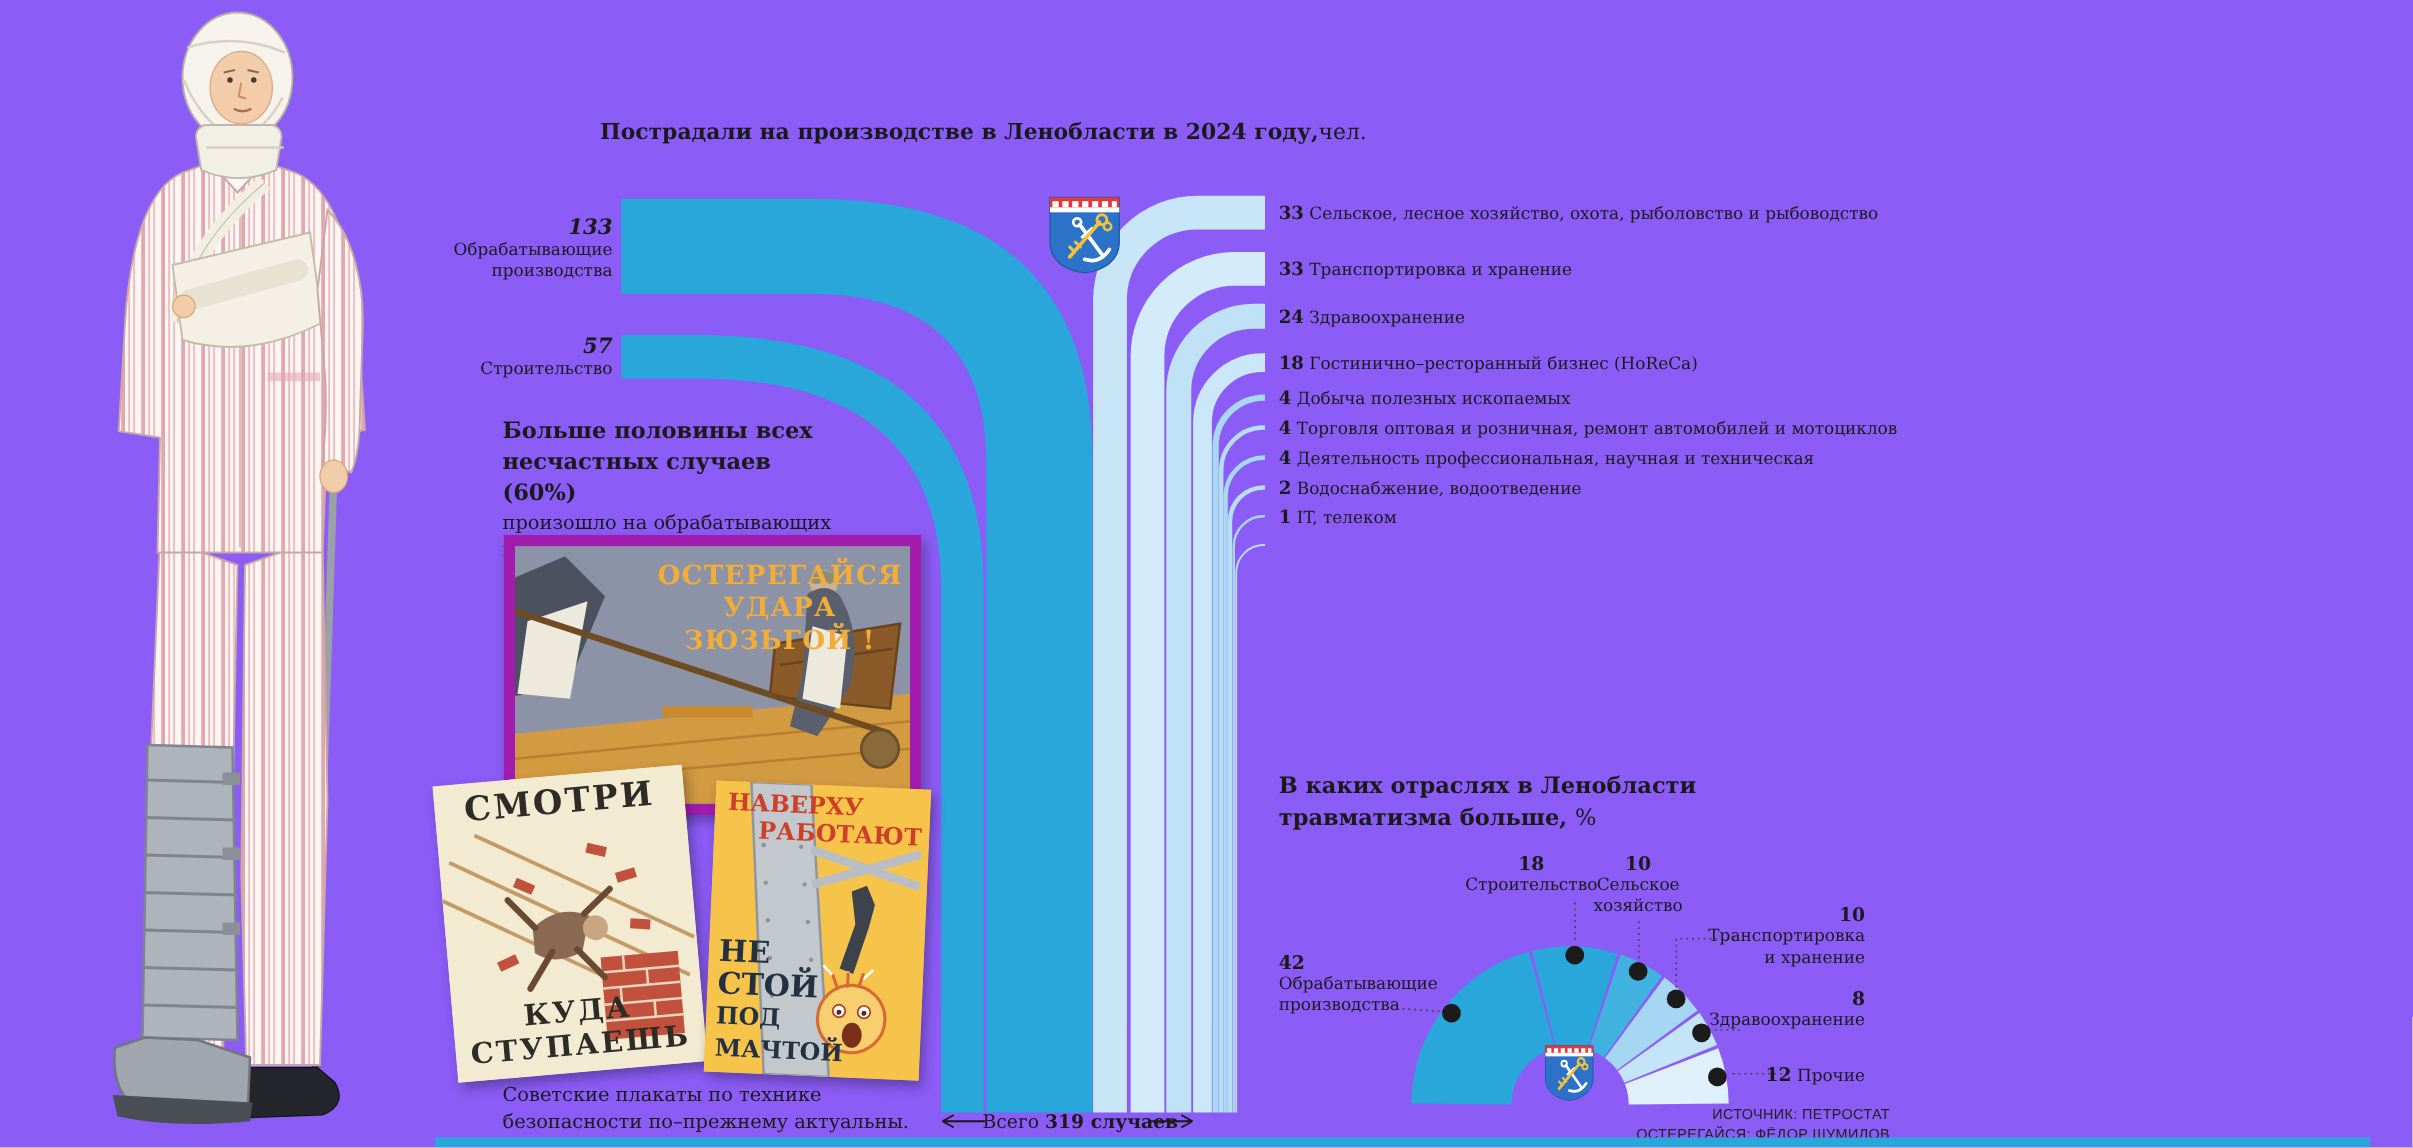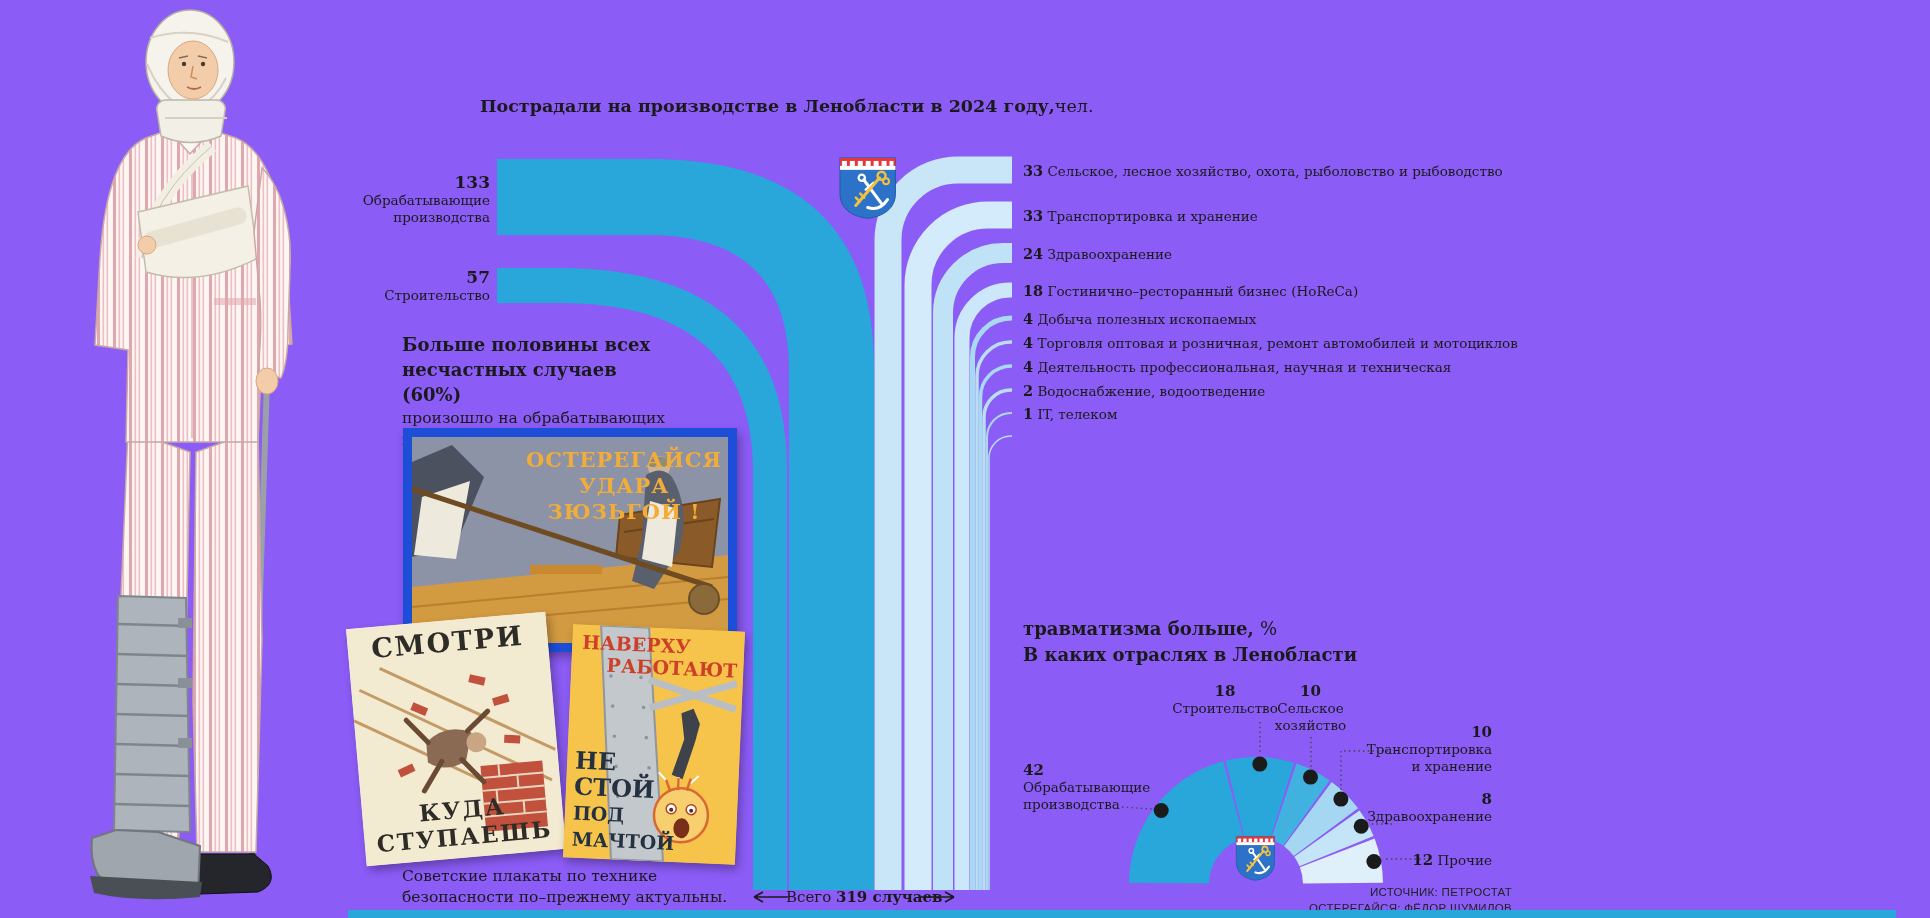--- a/index.html
+++ b/index.html
@@ -7,21 +7,21 @@
           font-family:"DejaVu Serif",serif;color:#1a1a1a;}
   .abs{position:absolute;}
   svg.bg{position:absolute;left:0;top:0;width:1930px;height:918px;}
 
   
   .title{left:480px;top:96px;font-size:17.5px;font-weight:bold;white-space:nowrap;}
   .title .unit{font-weight:normal;}
 
   
   .src{width:190px;left:300px;text-align:right;line-height:17px;font-size:13.5px;}
-  .src .num{font-size:17px;font-weight:bold;line-height:20px;}
+  .src .num{font-size:17px;font-weight:bold;line-height:20px;font-style:italic;}
   .src-133{top:172px;}
   .src-57{top:267px;}
 
   
   .flow-list{left:1023px;top:0;width:500px;height:470px;}
   .flow-item{position:absolute;white-space:nowrap;font-size:13.5px;line-height:17px;}
   .flow-item b{font-size:14.5px;margin-top:18px;}
   .flow-list div:nth-of-type(1){top:162px;}
   .flow-list div:nth-of-type(2){top:207px;}
   .flow-list div:nth-of-type(3){top:245px;}
@@ -36,21 +36,21 @@
   
   .note{left:402px;top:332px;width:280px;}
   .note .b{font-size:18px;font-weight:bold;line-height:25px;}
   .note .r{font-size:15.5px;line-height:22px;}
 
   
   .total{left:786px;top:888px;width:136px;text-align:center;font-size:15px;white-space:nowrap;}
 
   
   .poster{box-shadow:3px 5px 9px rgba(0,0,0,.30);}
-  .p1{left:403px;top:428px;width:316px;height:206px;background:#8C93A7;border:9px solid #1d4ed8;z-index:2;}
+  .p1{left:403px;top:428px;width:316px;height:206px;background:#8C93A7;border:9px solid #a21caf;z-index:2;}
   .p1 .ptxt{position:absolute;left:112px;top:10px;width:200px;text-align:center;color:#F2AC38;
             font-weight:bold;font-size:21px;line-height:26px;letter-spacing:1px;}
   .p2{left:356px;top:620px;width:200px;height:238px;background:#F3EAD2;transform:rotate(-5deg);z-index:3;}
   .p2 .top{position:absolute;left:0;top:6px;width:100%;text-align:center;font-weight:bold;
            font-size:27px;letter-spacing:2px;color:#2E2C26;}
   .p2 .bot{position:absolute;left:0;bottom:8px;width:100%;text-align:center;font-weight:bold;
            font-size:23px;line-height:27px;letter-spacing:2px;color:#2E2C26;}
   .p3{left:568px;top:628px;width:172px;height:233px;background:#F6C34B;transform:rotate(2.5deg);z-index:3;}
   .p3 .top{position:absolute;left:10px;top:6px;width:156px;color:#CE3F2A;font-weight:bold;
            font-size:19px;line-height:22px;}
@@ -422,22 +422,22 @@
   <div class="abs caption">
     <div>Советские плакаты по технике</div>
     <div>безопасности по–прежнему актуальны.</div>
   </div>
 
   <div class="abs total">
     <span>Всего</span> <b>319 случаев</b>
   </div>
 
   <div class="abs d-title">
+    <div>В каких отраслях в Ленобласти</div>
     <div><span>травматизма больше,</span> <span class="unit">%</span></div>
-    <div>В каких отраслях в Ленобласти</div>
   </div>
 
   <div class="abs dl dl-42">
     <b>42</b>
     <span>Обрабатывающие</span>
     <span>производства</span>
   </div>
   <div class="abs dl dl-18">
     <b>18</b>
     <span>Строительство</span>

